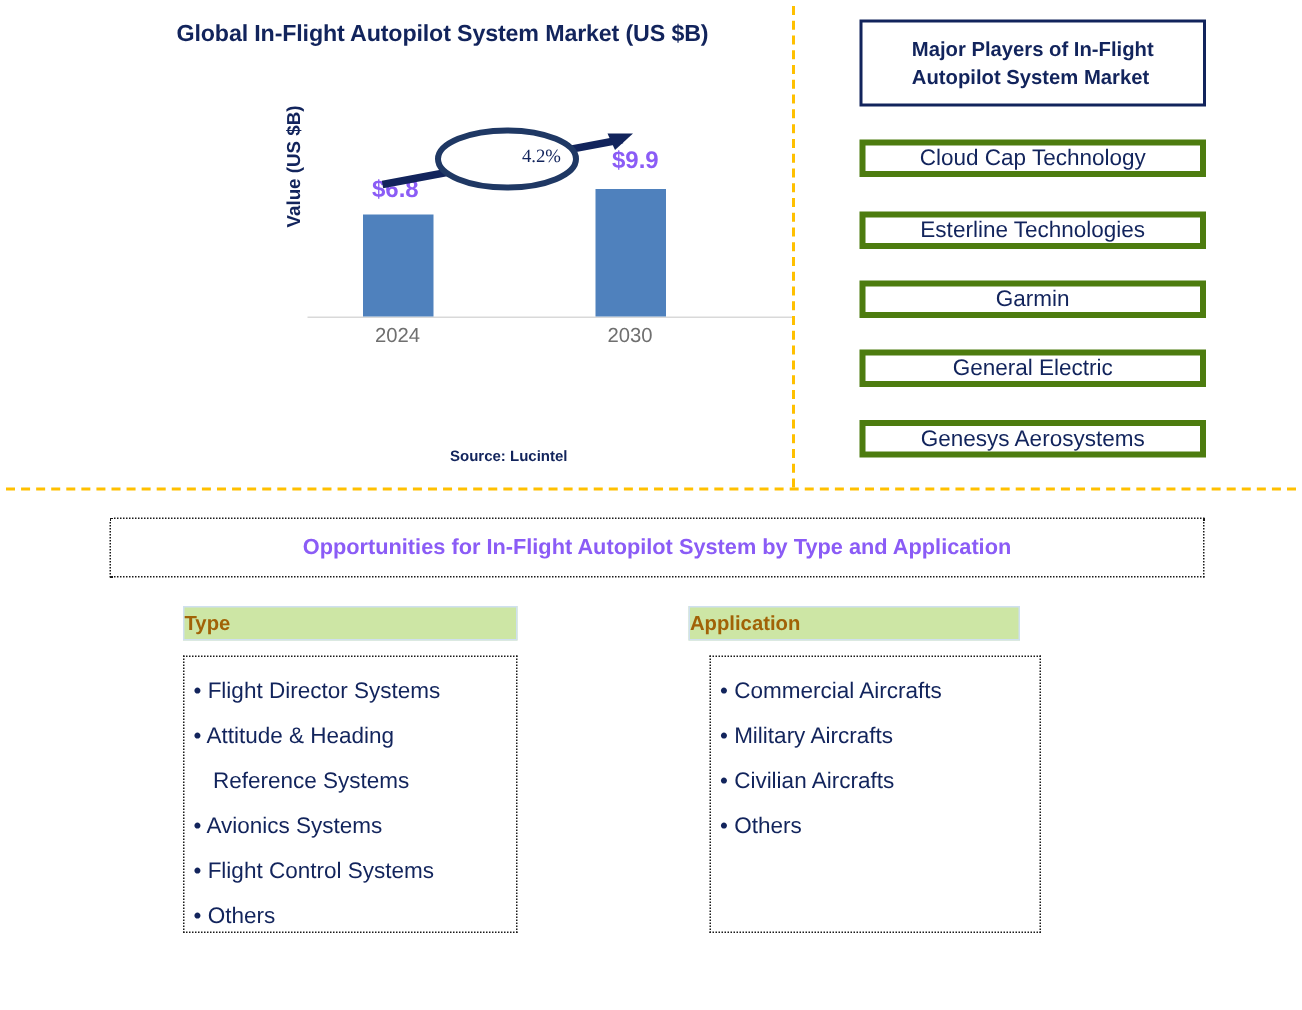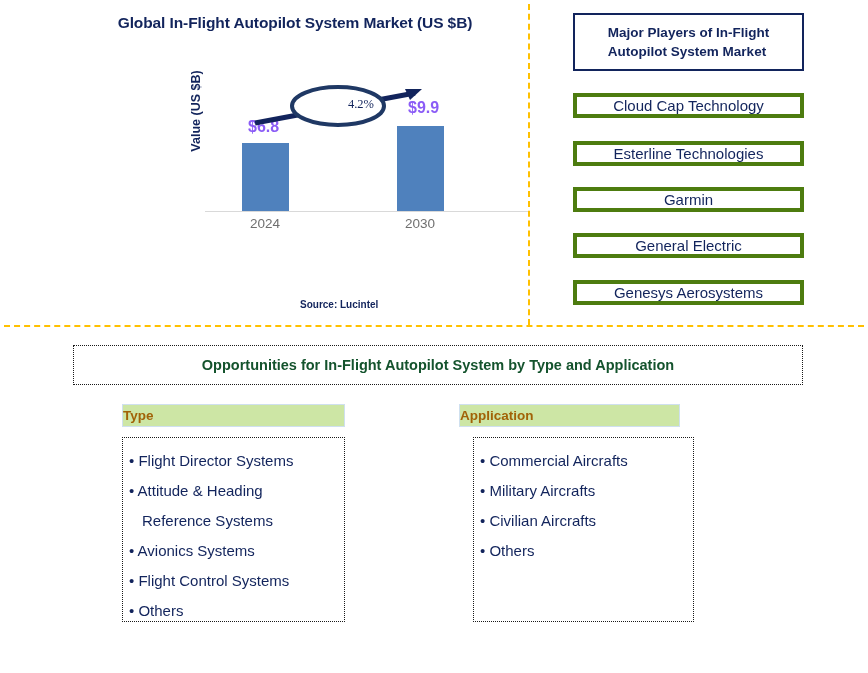--- a/index.html
+++ b/index.html
@@ -181,21 +181,21 @@
     top: 345px;
     width: 730px;
     height: 40px;
     border: 1px dotted #1a1a1a;
     box-sizing: border-box;
     display: flex;
     align-items: center;
     justify-content: center;
     font-size: 14.5px;
     font-weight: bold;
-    color: #14532d;
+    color: #8b5cf6;
   }
 
   
   .col-header {
     position: absolute;
     height: 23px;
     background: #cde6a5;
     border: 1px solid #cfe0ef;
     box-sizing: border-box;
     display: flex;

